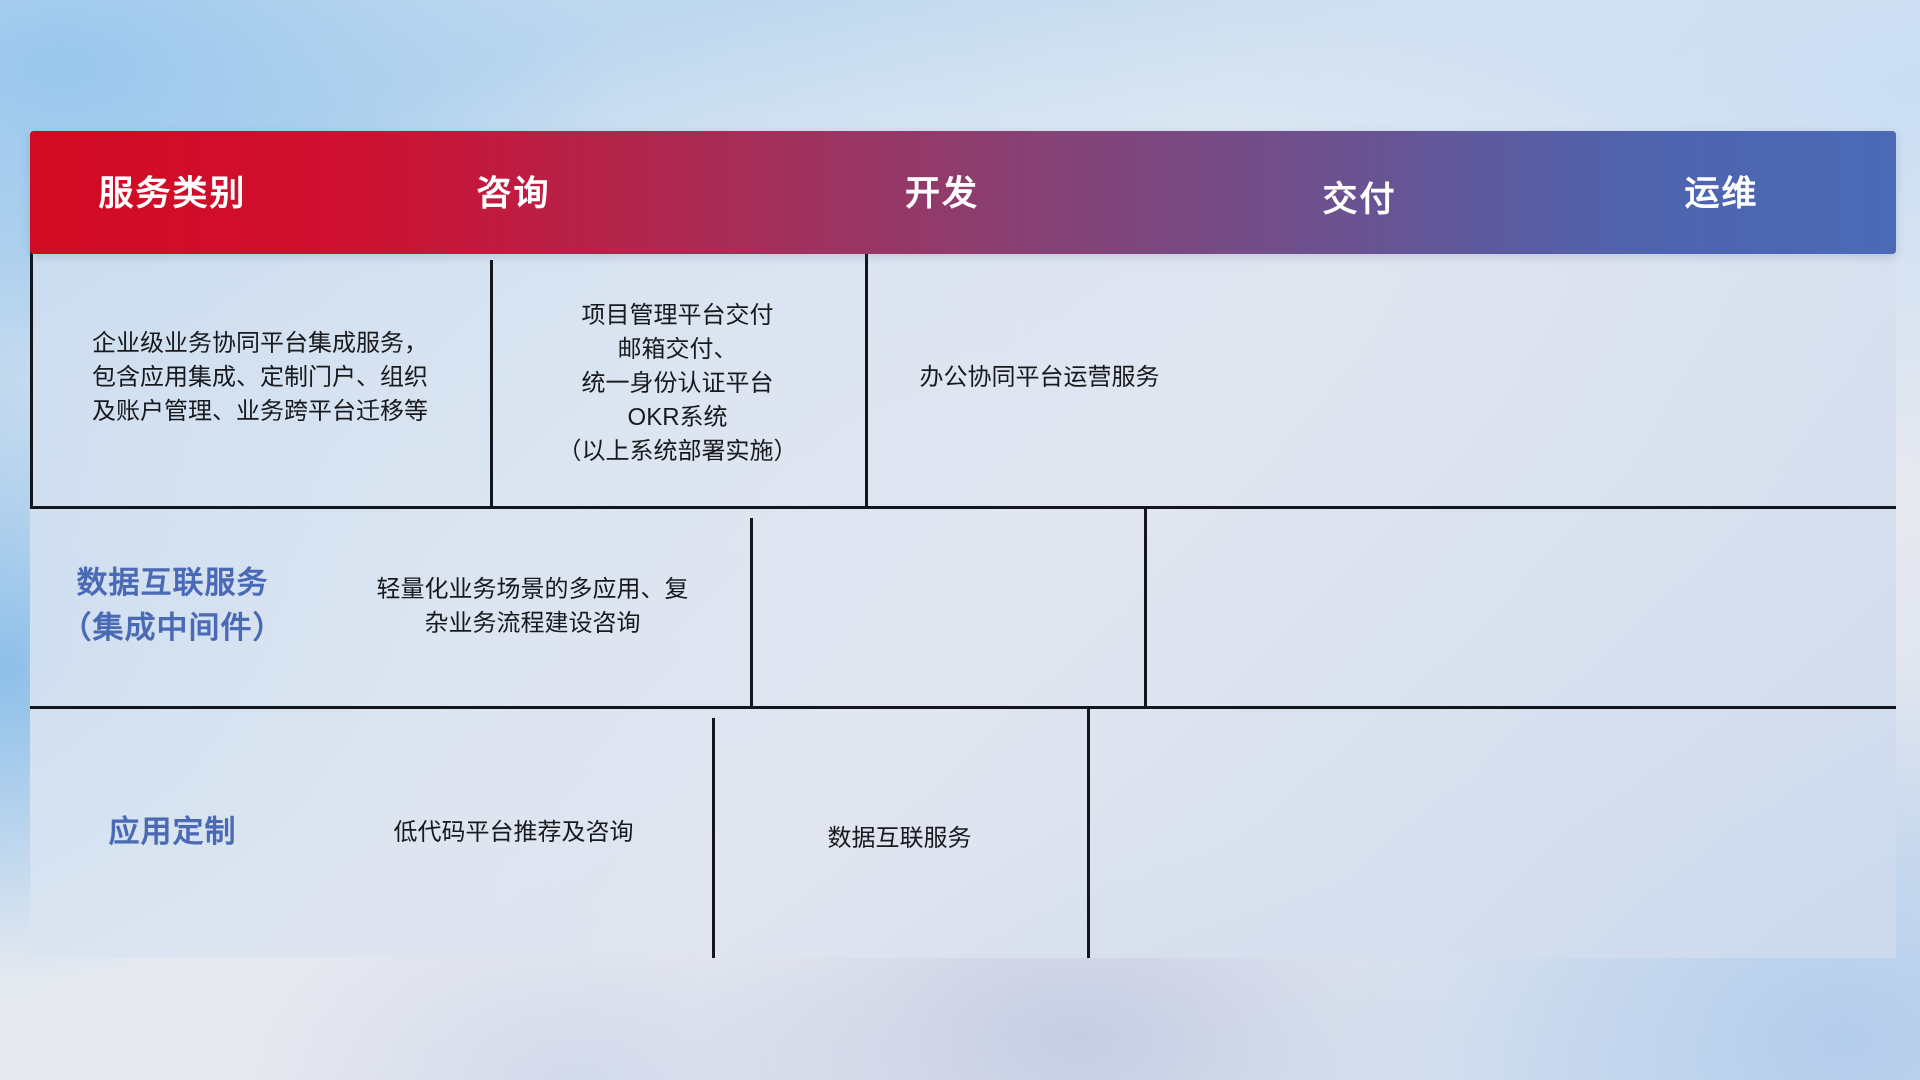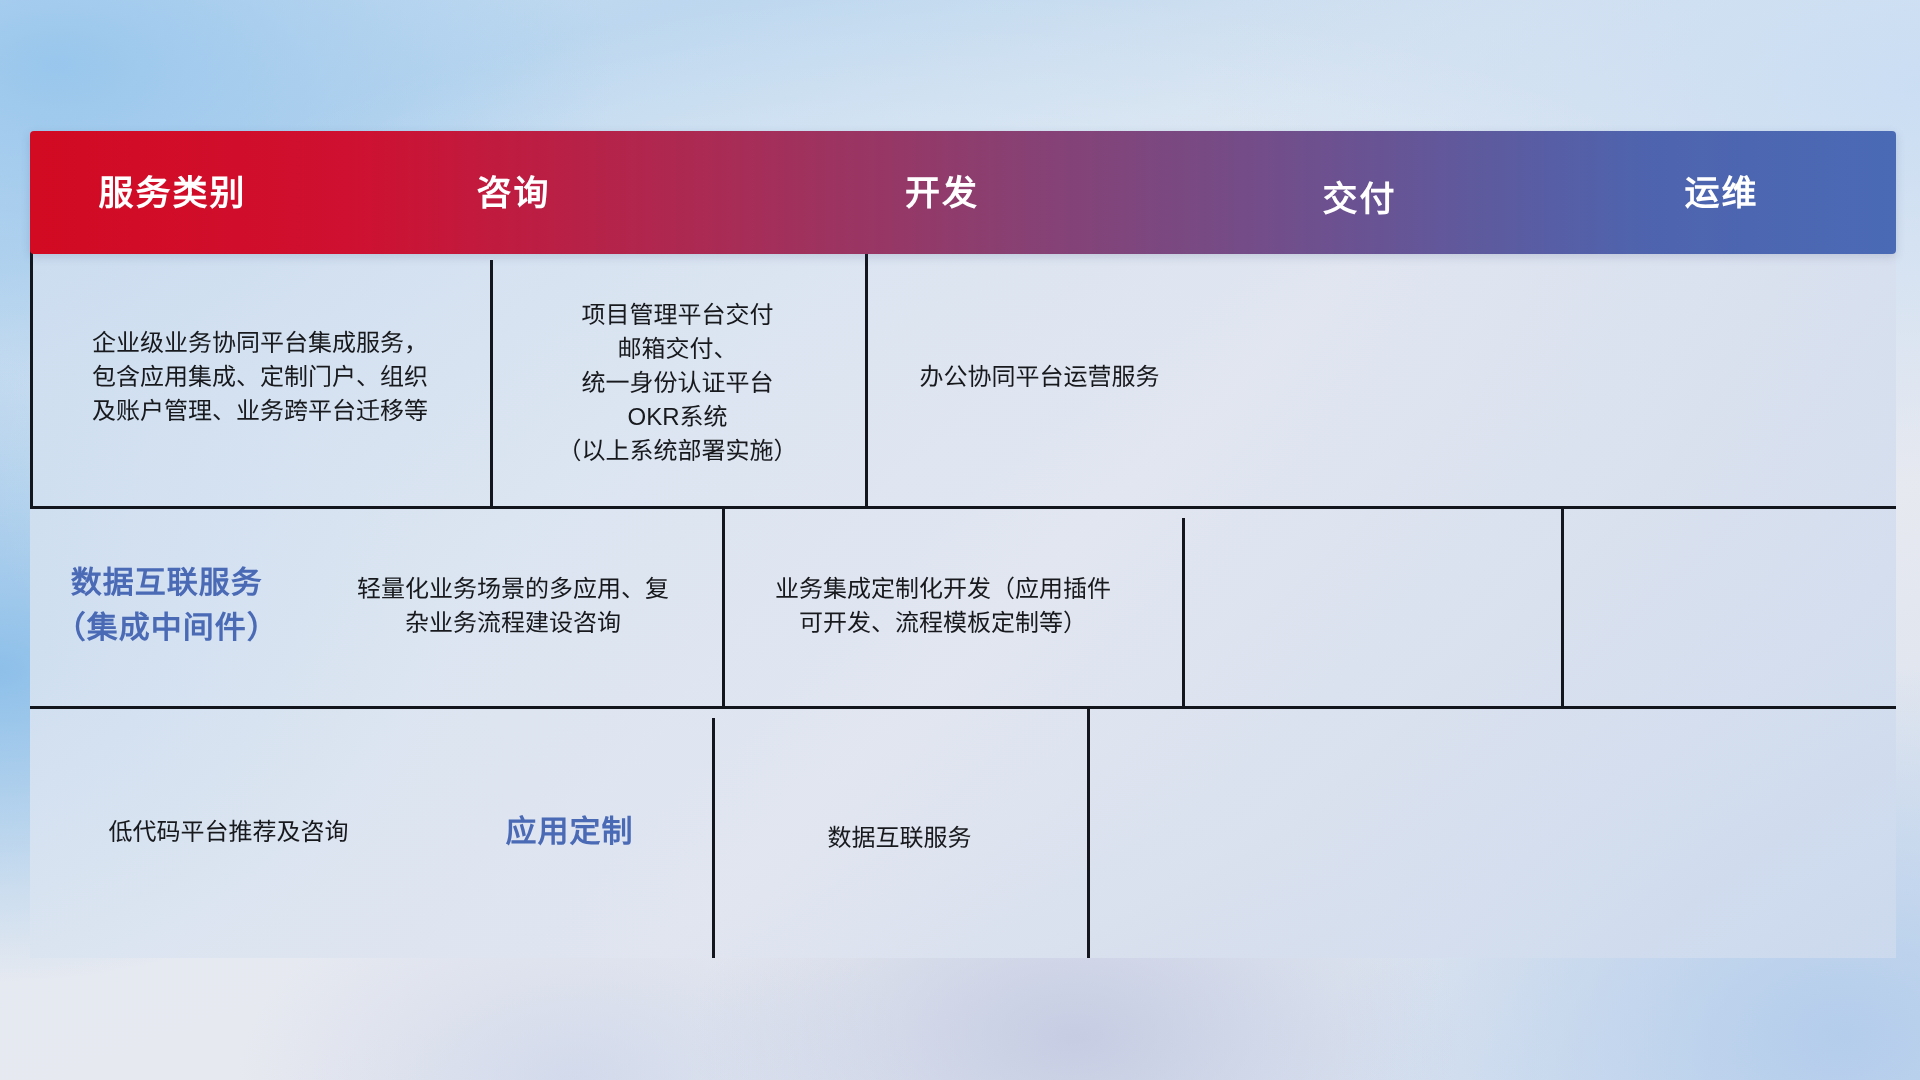--- a/index.html
+++ b/index.html
@@ -196,27 +196,25 @@
 OKR系统
 （以上系统部署实施）</div>
       <div class="tcell sep c4">办公协同平台运营服务</div>
     </div>
 
     <div class="trow r1">
       <div class="tcell cat c0">数据互联服务
 （集成中间件）</div>
       <div class="tcell c1">轻量化业务场景的多应用、复
 杂业务流程建设咨询</div>
-      <div class="tcell sep c2">业务集成定制化开发（应用插件
-可开发、流程模板定制等）</div>
       <div class="tcell sep c3"></div>
       <div class="tcell sep c4"></div>
     </div>
 
     <div class="trow r2">
+      <div class="tcell cat c0">应用定制</div>
       <div class="tcell c1">低代码平台推荐及咨询</div>
-      <div class="tcell cat c0">应用定制</div>
       <div class="tcell sep c3">数据互联服务</div>
       <div class="tcell sep c4"></div>
     </div>
 
   </div>
 </div>
 
 </body></html>

